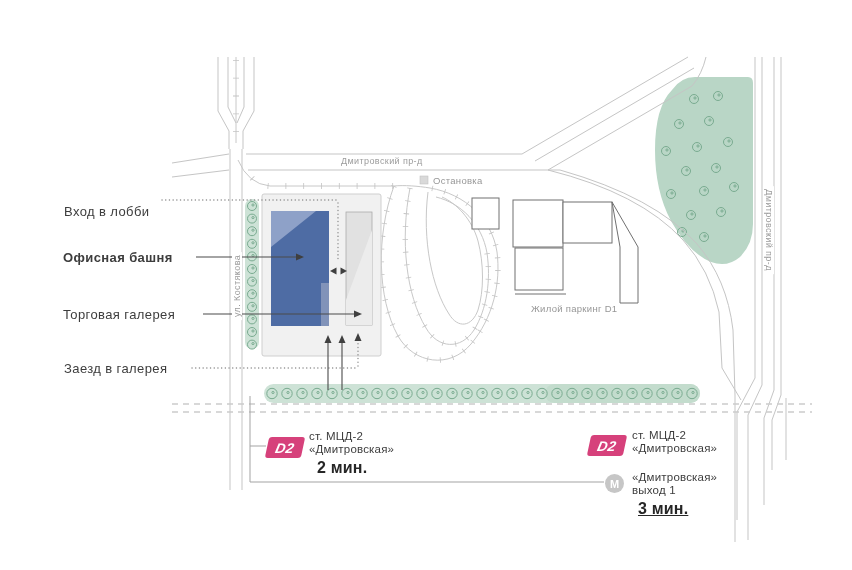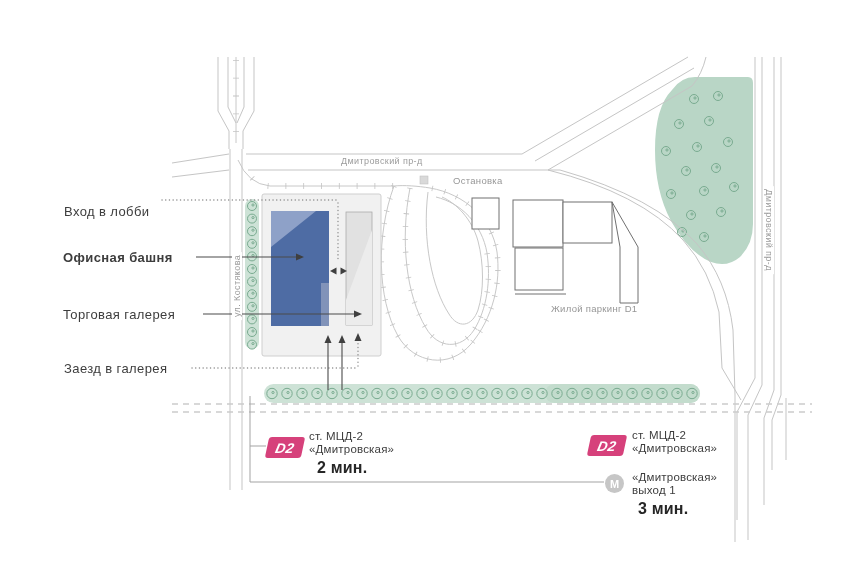--- a/index.html
+++ b/index.html
@@ -2,21 +2,21 @@
 <html style="--d2_badge: #d6417b; --metro_badge: #c6c6c6; --office_tower: #4e6ca4; --office_tower_light: #8ea1c8; --gallery: #e1e1e1; --plot: #f1f1f1; --park: #b9d6c6; --tree_band: #cde2d6; --tree_stroke: #79ab90; --road: #c5c5c5;"><head>
 <meta charset="utf-8">
 <style>
   html,body{margin:0;padding:0;background:#fff;}
   #stage{position:relative;width:852px;height:570px;background:#fff;overflow:hidden;
          font-family:"Liberation Sans","DejaVu Sans",sans-serif;}
   #map-svg{position:absolute;left:0;top:0;}
   .abs{position:absolute;white-space:nowrap;}
   .legend-label{font-size:13px;color:#3d3d3d;letter-spacing:.4px;}
   .street-label{font-size:9px;color:#9c9c9c;letter-spacing:.4px;background:#fff;padding:0 3px;}
-  .poi-label{font-size:9.5px;color:#979797;letter-spacing:.3px;margin-left:20px;}
+  .poi-label{font-size:9.5px;color:#979797;letter-spacing:.3px;}
   .v-label{transform:translate(-50%,-50%) rotate(-90deg);}
   .v-label-cw{transform:translate(-50%,-50%) rotate(90deg);}
   .station-line{font-size:11.5px;color:#3d3d3d;letter-spacing:.2px;line-height:13px;}
   .walk-time{font-size:16px;font-weight:bold;color:#262626;letter-spacing:.2px;}
   .d2-badge{width:36px;height:21px;background:var(--d2_badge,#d6417b);transform:skewX(-12deg);
             border-radius:3px;color:#fff;font-weight:bold;font-style:italic;font-size:14px;
             display:flex;align-items:center;justify-content:center;letter-spacing:.5px;}
   .m-badge{width:19px;height:19px;border-radius:50%;background:var(--metro_badge,#c6c6c6);
            color:#fff;font-weight:bold;font-size:11px;display:flex;align-items:center;justify-content:center;}
   .road{stroke:var(--road,#c5c5c5);stroke-width:1;fill:none;}
@@ -271,15 +271,15 @@
   <div class="abs station-line" style="left:309px;top:443px;">«Дмитровская»</div>
   <div class="abs walk-time" style="left:317px;top:459px;">2 мин.</div>
 
   <div class="abs d2-badge" style="left:589px;top:435px;">D2</div>
   <div class="abs station-line" style="left:632px;top:429px;">ст. МЦД-2</div>
   <div class="abs station-line" style="left:632px;top:442px;">«Дмитровская»</div>
 
   <div class="abs m-badge" style="left:605px;top:474px;">M</div>
   <div class="abs station-line" style="left:632px;top:471px;">«Дмитровская»</div>
   <div class="abs station-line" style="left:632px;top:484px;">выход 1</div>
-  <div class="abs walk-time" style="left:638px;top:500px;">3 мин.</div>
+  <div class="abs walk-time" style="left:638px;top:500px;text-decoration:underline;">3 мин.</div>
 
 </div>
 
 </body></html>

